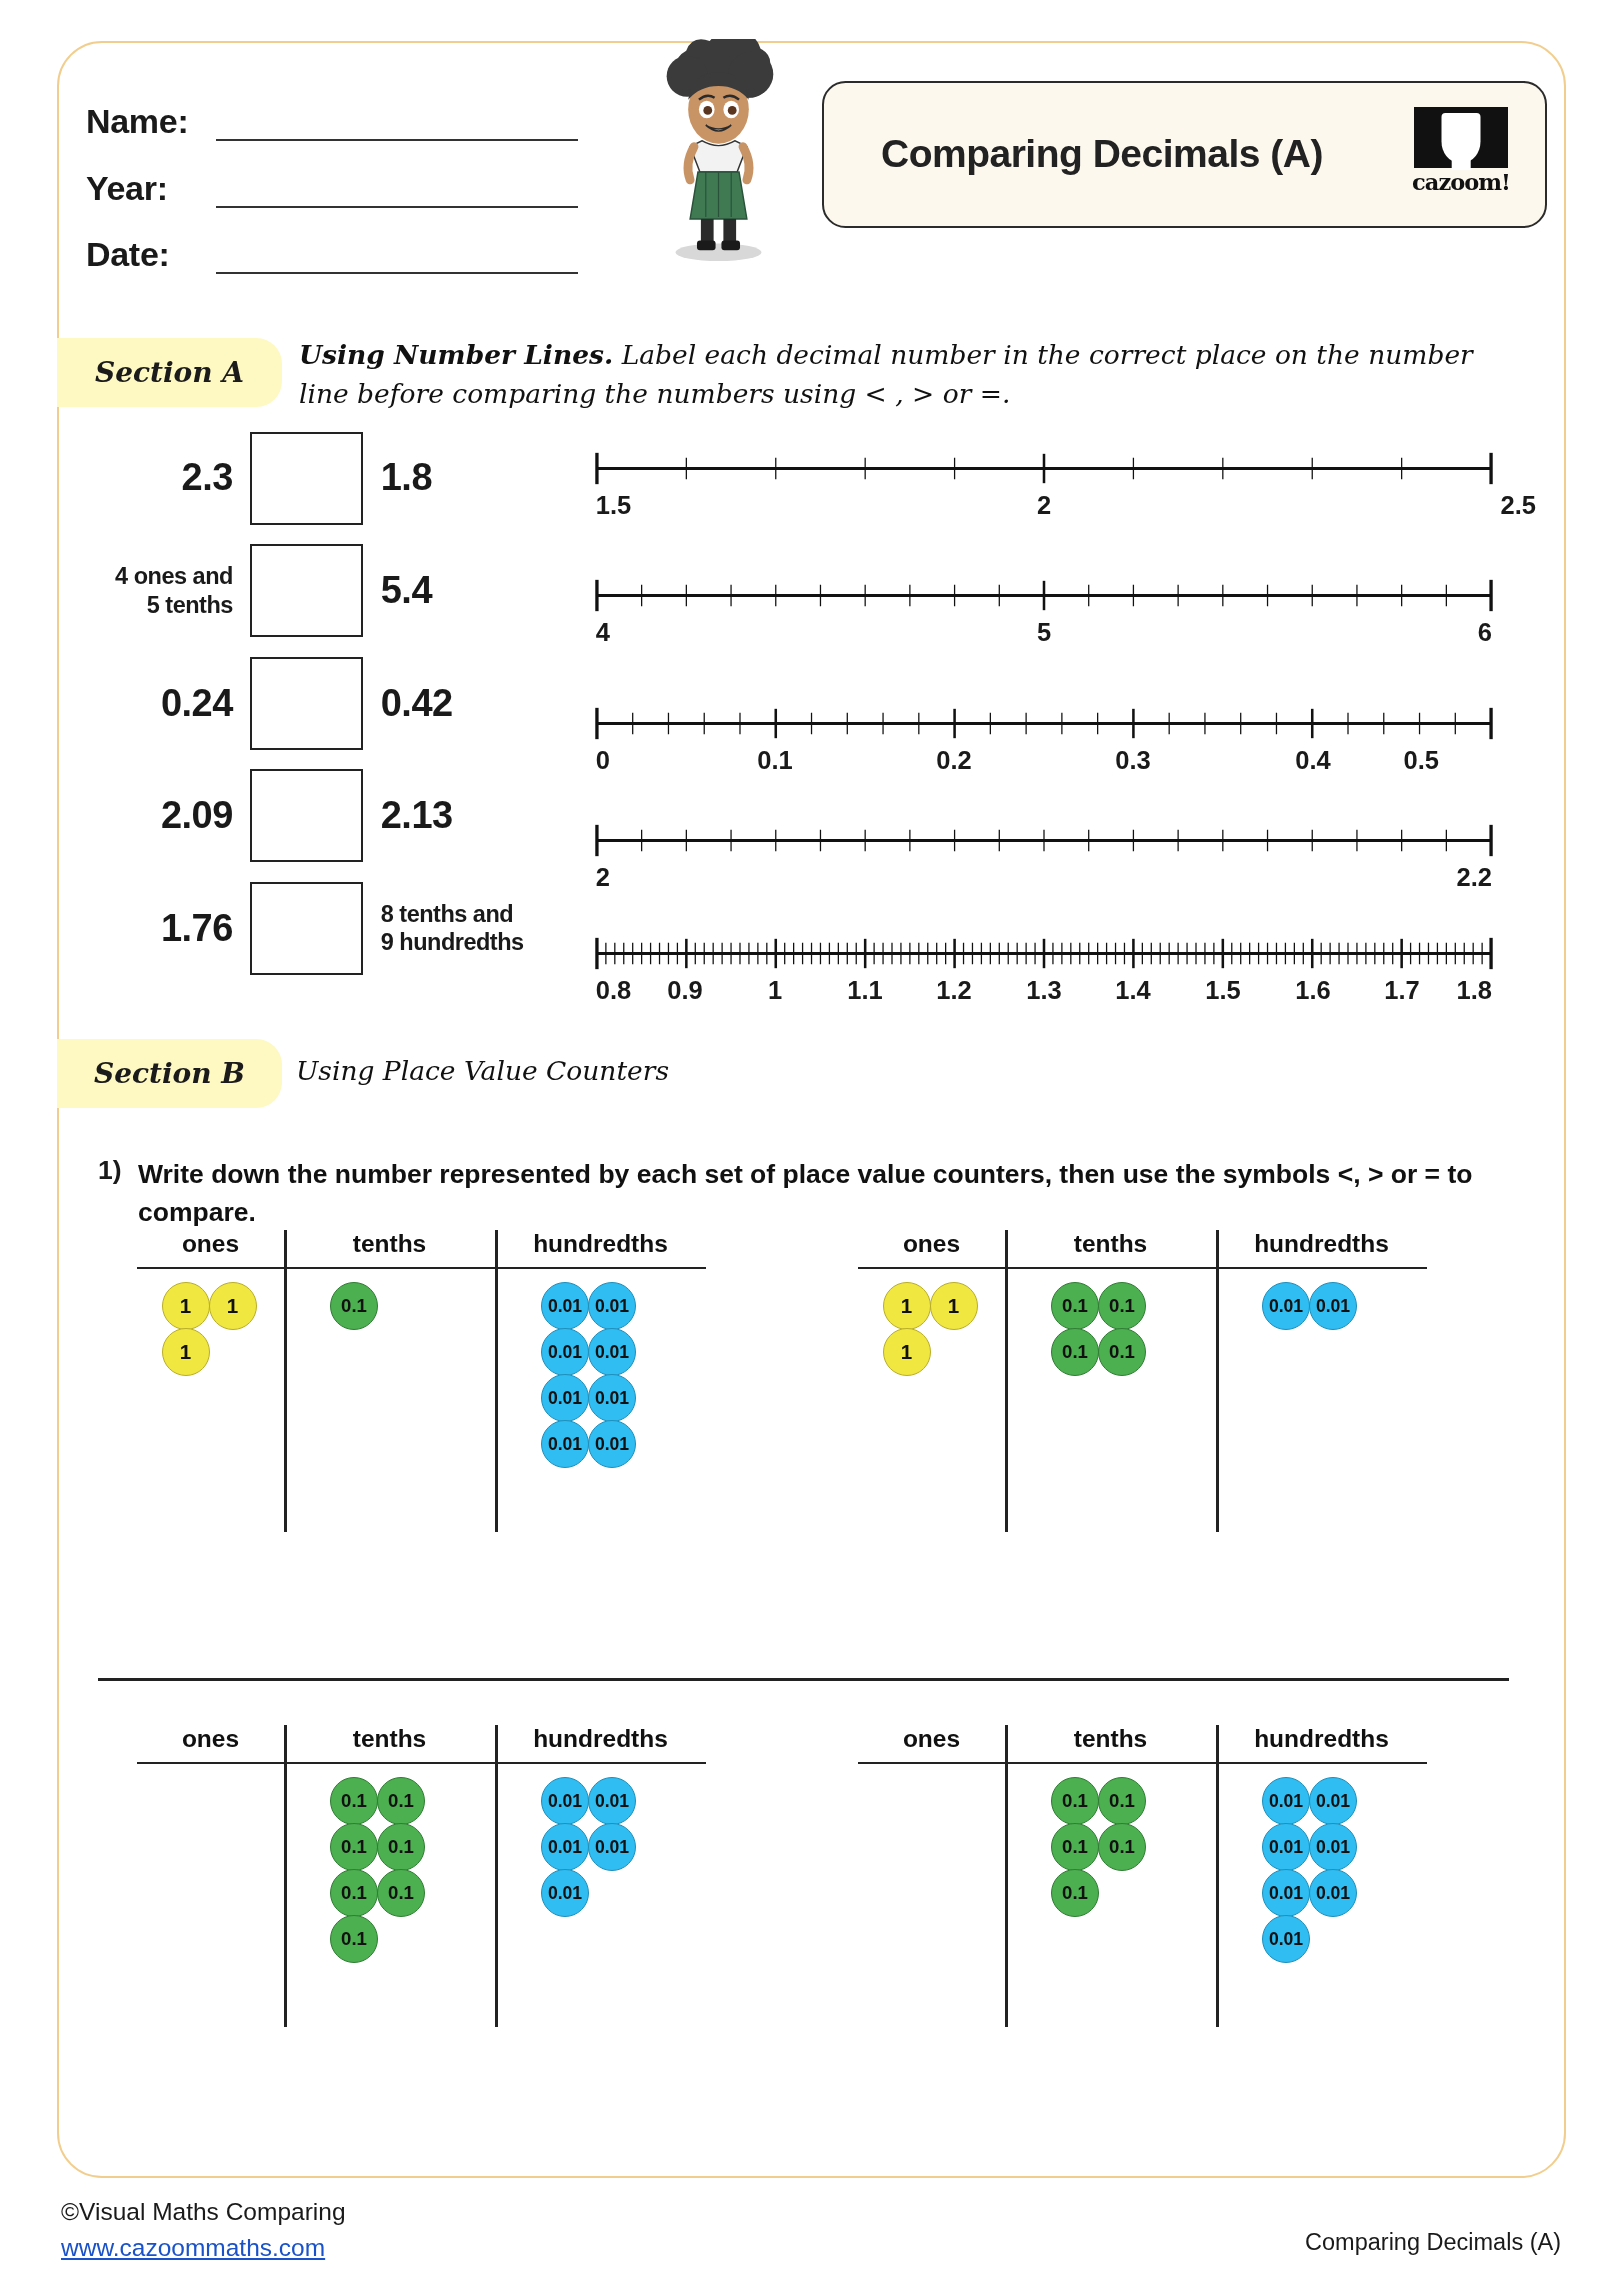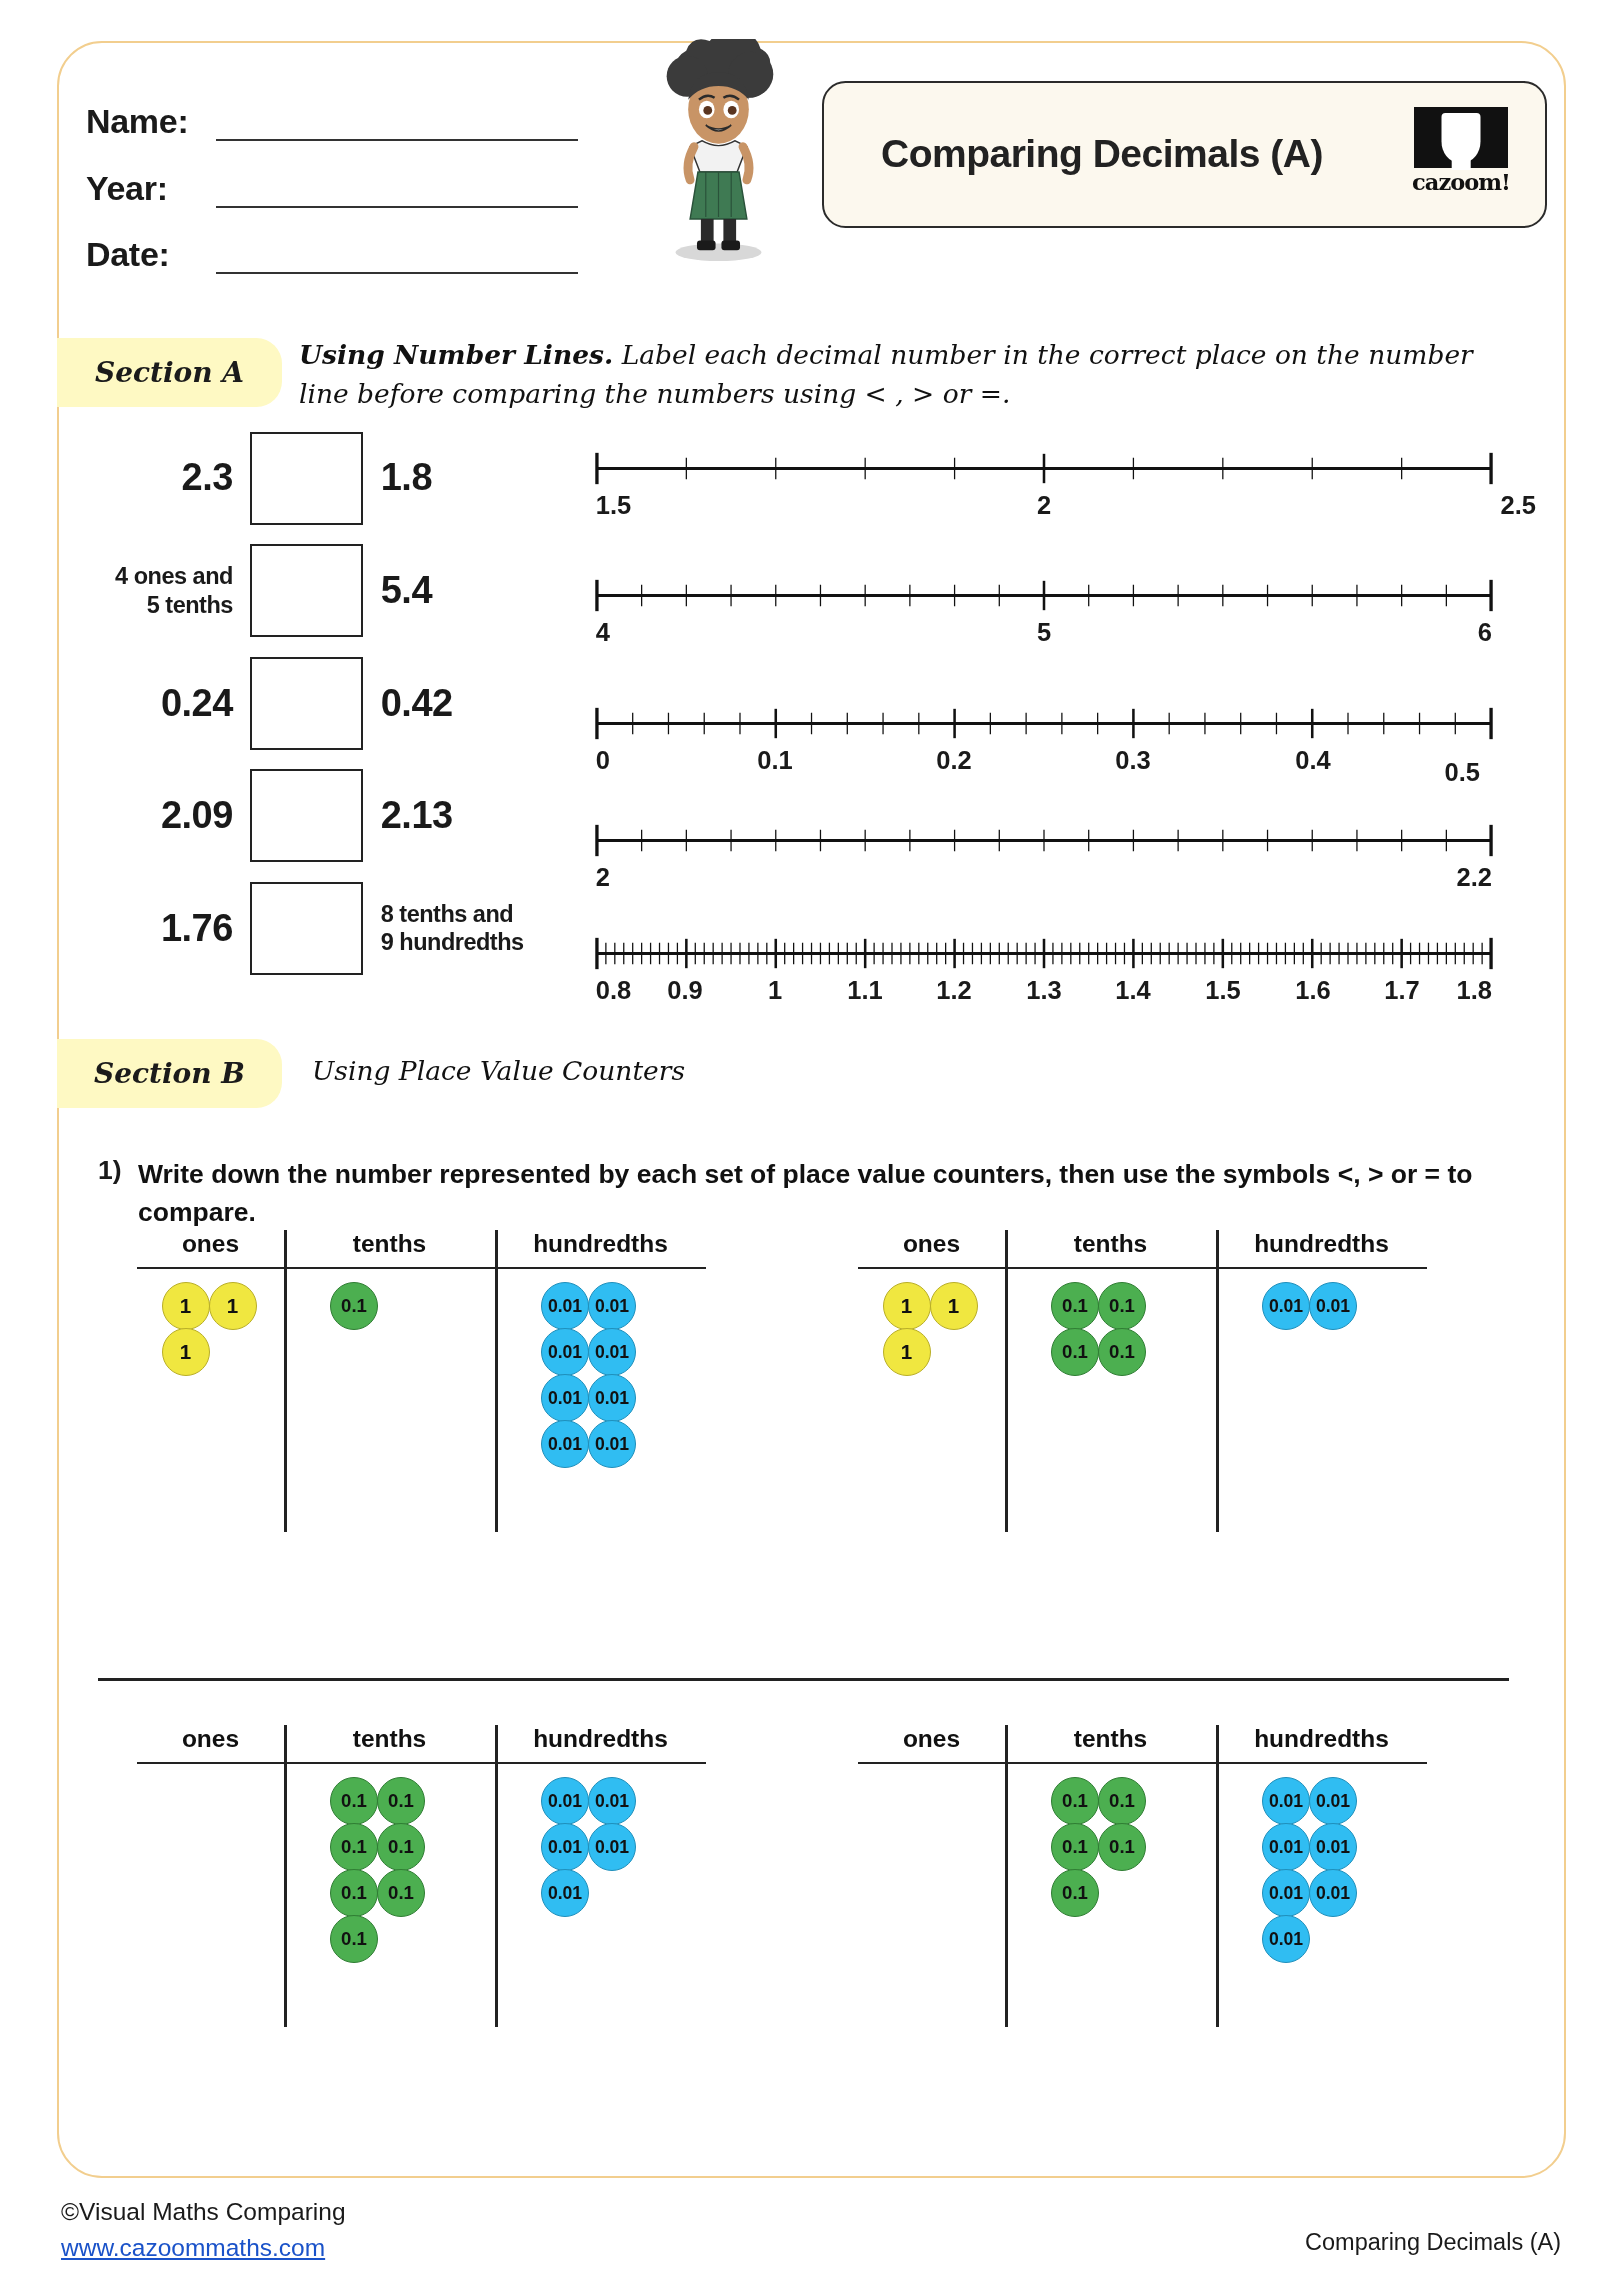--- a/index.html
+++ b/index.html
@@ -301,21 +301,21 @@
         <line x1="848.88" y1="12" x2="848.88" y2="34" stroke="#111" stroke-width="1.3"></line>
         <line x1="885.4399999999999" y1="12" x2="885.4399999999999" y2="34" stroke="#111" stroke-width="1.3"></line>
         <line x1="922" y1="7" x2="922" y2="39" stroke="#111" stroke-width="3.4"></line>
       </svg>
       <div class="nl-labels">
         <span class="nl-lab" style="transform: translateX(0px); left: 7.8px;">0</span>
         <span class="nl-lab" style="left: 187px;">0.1</span>
         <span class="nl-lab" style="left: 366px; text-align: center;">0.2</span>
         <span class="nl-lab" style="left: 545px;">0.3</span>
         <span class="nl-lab" style="left: 725px;">0.4</span>
-        <span class="nl-lab" style="transform: translateX(-100%); left: 892px; margin-top: 12px;">0.5</span>
+        <span class="nl-lab" style="transform: translateX(-100%); left: 851px;">0.5</span>
       </div>
     </div>
     <div class="nl-wrap" style="top: 818px;">
       <svg class="nl-svg" width="912" height="45" viewBox="0 0 930 46">
         <line x1="8" y1="23" x2="922" y2="23" stroke="#111" stroke-width="3.2"></line>
         <line x1="8" y1="7" x2="8" y2="39" stroke="#111" stroke-width="3.4"></line>
         <line x1="53.7" y1="12" x2="53.7" y2="34" stroke="#111" stroke-width="1.3"></line>
         <line x1="99.4" y1="12" x2="99.4" y2="34" stroke="#111" stroke-width="1.3"></line>
         <line x1="145.1" y1="12" x2="145.1" y2="34" stroke="#111" stroke-width="1.3"></line>
         <line x1="190.8" y1="12" x2="190.8" y2="34" stroke="#111" stroke-width="1.3"></line>
@@ -456,21 +456,21 @@
         <span class="nl-lab" style="left: 545px;">1.4</span>
         <span class="nl-lab" style="left: 635px;">1.5</span>
         <span class="nl-lab" style="left: 725px;">1.6</span>
         <span class="nl-lab" style="left: 814px;">1.7</span>
         <span class="nl-lab" style="transform: translateX(-100%); left: 904px;">1.8</span>
       </div>
     </div>
   </div>
 
 <div class="sec-badge" style="left:57px;top:1039px;width:225px;height:69px;">Section B</div>
-<div class="sec-desc" style="left:312px;top:1051px;width:686px;">Using Place Value Counters</div>
+<div class="sec-desc" style="left:296px;top:1051px;width:686px;">Using Place Value Counters</div>
 
 <div class="qnum" style="left:98px;top:1155px;">1)</div>
 <div class="qtext" style="left:138px;top:1155px;width:1372px;">Write down the number represented by each set of place value counters, then use the symbols &lt;, &gt; or = to compare.</div>
 
 <div id="pvtables">
     <div class="pv-table" style="left: 137px; top: 1230px; position: absolute;">
       <div class="pv-head">
         <div style="width: 147px;">ones</div>
         <div style="width: 211px;">tenths</div>
         <div style="width: 211px;">hundredths</div>

